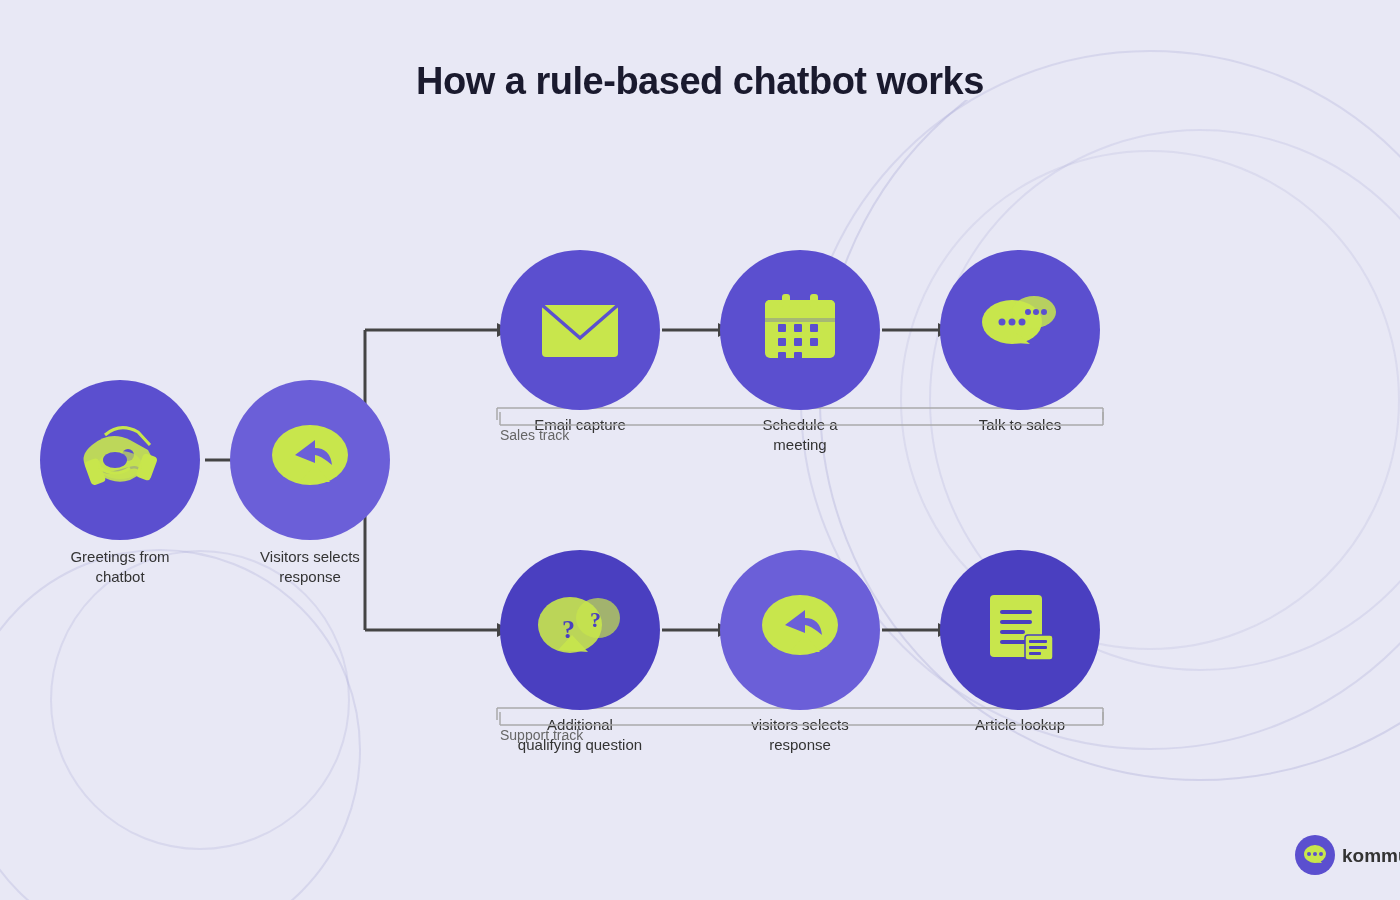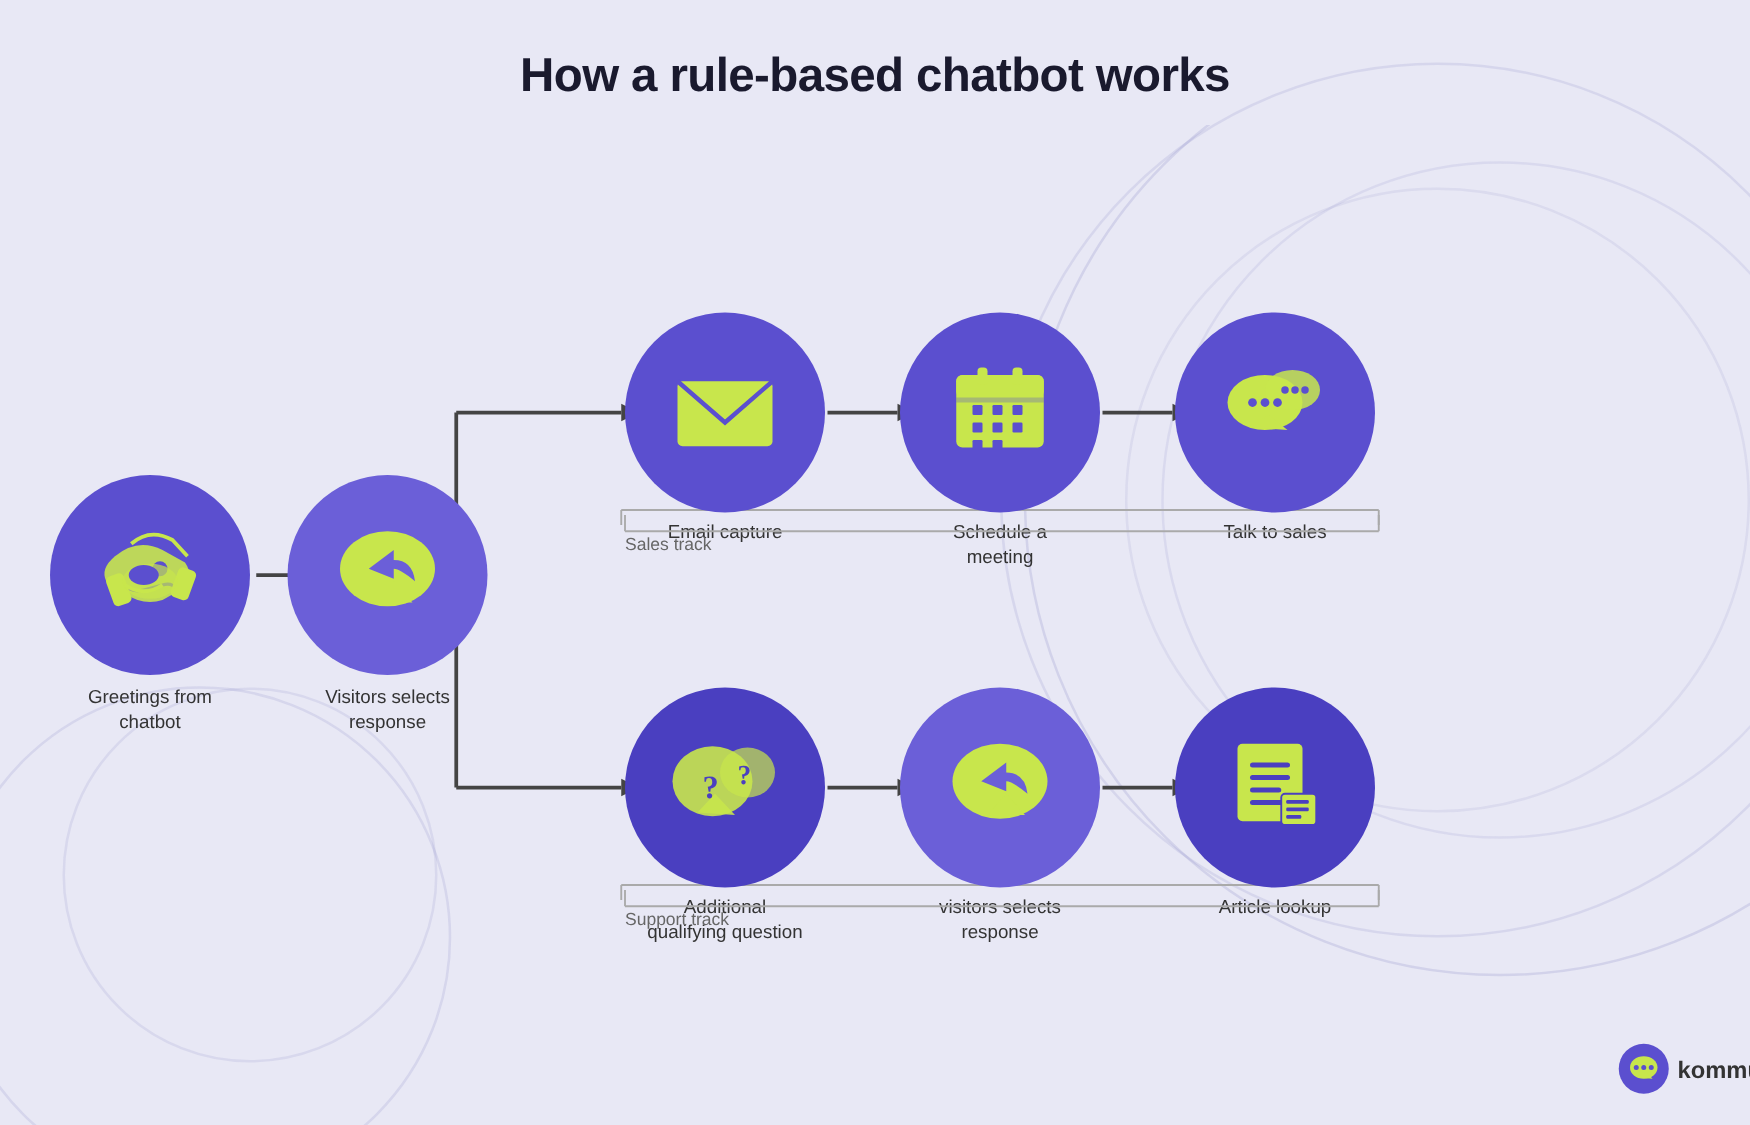--- a/index.html
+++ b/index.html
@@ -46,21 +46,21 @@
     .content {
       position: relative;
       z-index: 1;
       width: 100%;
       height: 100%;
     }
 
     
     .title {
       text-align: center;
-      padding-top: 40px;
+      padding-top: 60px;
       font-size: 38px;
       font-weight: 800;
       color: #1a1a2e;
       letter-spacing: -0.5px;
     }
   </style>
 </head>
 <body>
 
 <div class="page-bg">

